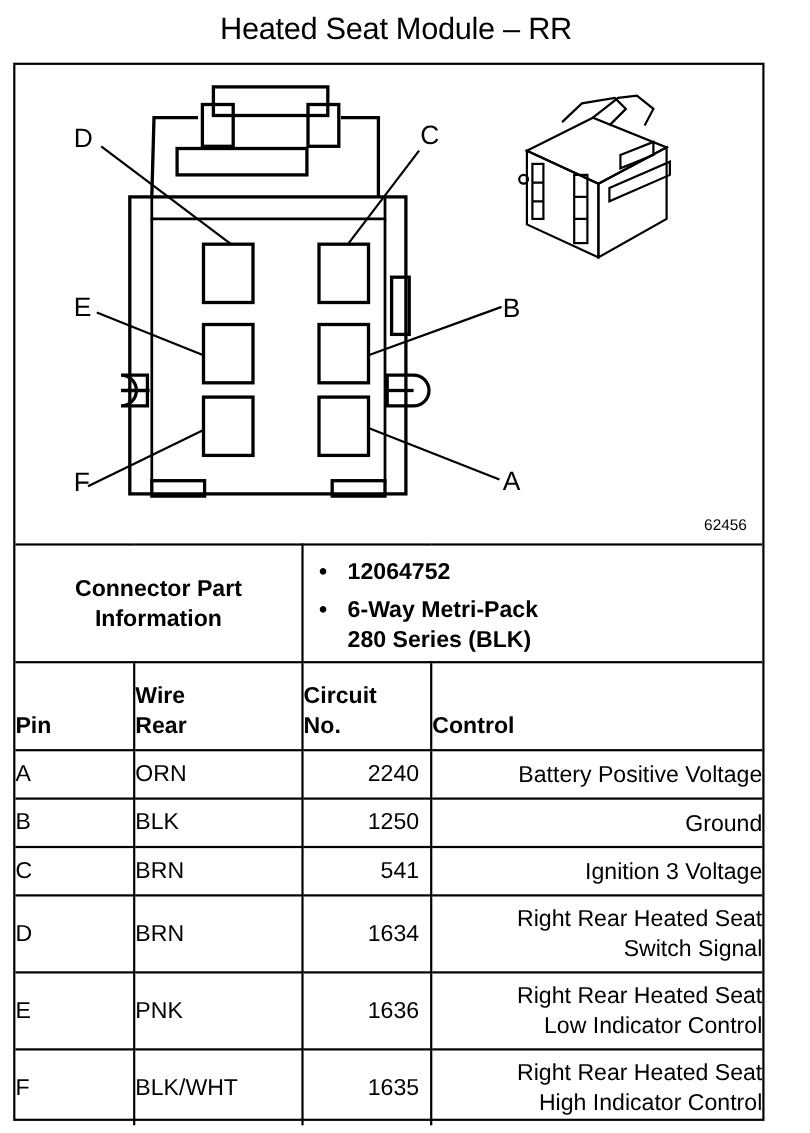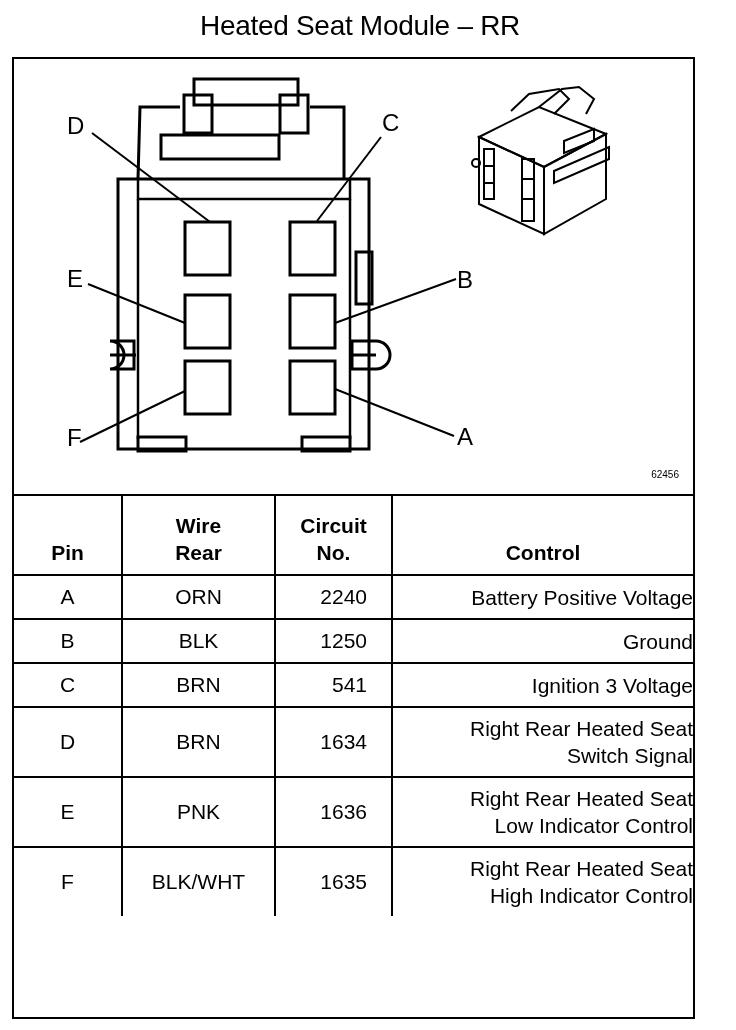--- a/index.html
+++ b/index.html
@@ -3,35 +3,35 @@
 <meta charset="utf-8">
 <style>
   html, body { margin: 0; padding: 0; background: #ffffff; }
   body { width: 736px; height: 1030px; position: relative; overflow: hidden;
          font-family: "Liberation Sans", sans-serif; color: #000; }
   .title { position: absolute; top: 10px; left: 0; width: 720px; text-align: center;
            font-weight: normal; font-size: 28px; letter-spacing: -0.3px; }
   .frame { position: absolute; left: 12px; top: 57px; width: 679px; height: 958px;
            border: 2.5px solid #000; box-sizing: content-box; }
   .diagram { position: absolute; left: 0; top: 0; width: 679px; height: 435px; }
-  .fig-id { position: absolute; right: 14px; top: 410px; font-size: 10px; }
+  .fig-id { position: absolute; right: 14px; top: 410px; font-size: 14px; }
   table { position: absolute; left: 0; top: 435px; width: 679px; border-collapse: collapse;
           table-layout: fixed; }
   td, th { border: 2.5px solid #000; padding: 0; font-size: 21px; }
   tr:first-child td { border-top: 2.5px solid #000; }
   td:first-child, th:first-child { border-left: none; }
   td:last-child, th:last-child { border-right: none; }
   tr:last-child td { border-bottom: none; }
   .info-label { text-align: center; font-weight: bold; line-height: 27px; height: 105px; }
   .info-values { font-weight: bold; padding-left: 40px; vertical-align: top; padding-top: 10px; line-height: 27px; }
   .info-values .bullet-line { position: relative; }
   .info-values .bullet-line .dot { position: absolute; left: -26px; }
   .hdr th { font-weight: bold; height: 70px; vertical-align: bottom; padding-bottom: 8px; line-height: 27px; }
-  .c { text-align: center; border-radius: 20px; }
-  .r { text-align: right; padding-right: 24px; }
+  .c { text-align: left; border-radius: 20px; }
+  .r { text-align: right; padding-right: 10px; }
   .fn { padding-left: 12px; line-height: 27px; text-align: right; }
   .row1 td { height: 42px; }
   .row2 td { height: 68px; }
 </style>
 </head>
 <body>
 
 <div class="title">Heated Seat Module – RR</div>
 
 <div class="frame">
@@ -106,20 +106,31 @@
   </div>
 
   <table>
     <colgroup>
       <col style="width:108px">
         <col style="width:153px">
         <col style="width:117px">
         <col style="width:301px">
     </colgroup>
     <tbody>
+        <tr>
+      <td colspan="2" class="info-label">
+        <div>Connector Part</div>
+        <div>Information</div>
+      </td>
+      <td colspan="2" class="info-values">
+        <div class="bullet-line"><span class="dot">•</span><span>12064752</span></div>
+        <div class="bullet-line" style="margin-top:8px"><span class="dot">•</span><span>6-Way Metri-Pack</span></div>
+        <div>280 Series (BLK)</div>
+      </td>
+    </tr>
     <tr class="hdr">
       <th class="c">Pin</th>
       <th class="c">
             <div>Wire</div>
             <div>Rear</div>
           </th>
       <th class="c">
             <div>Circuit</div>
             <div>No.</div>
           </th>

